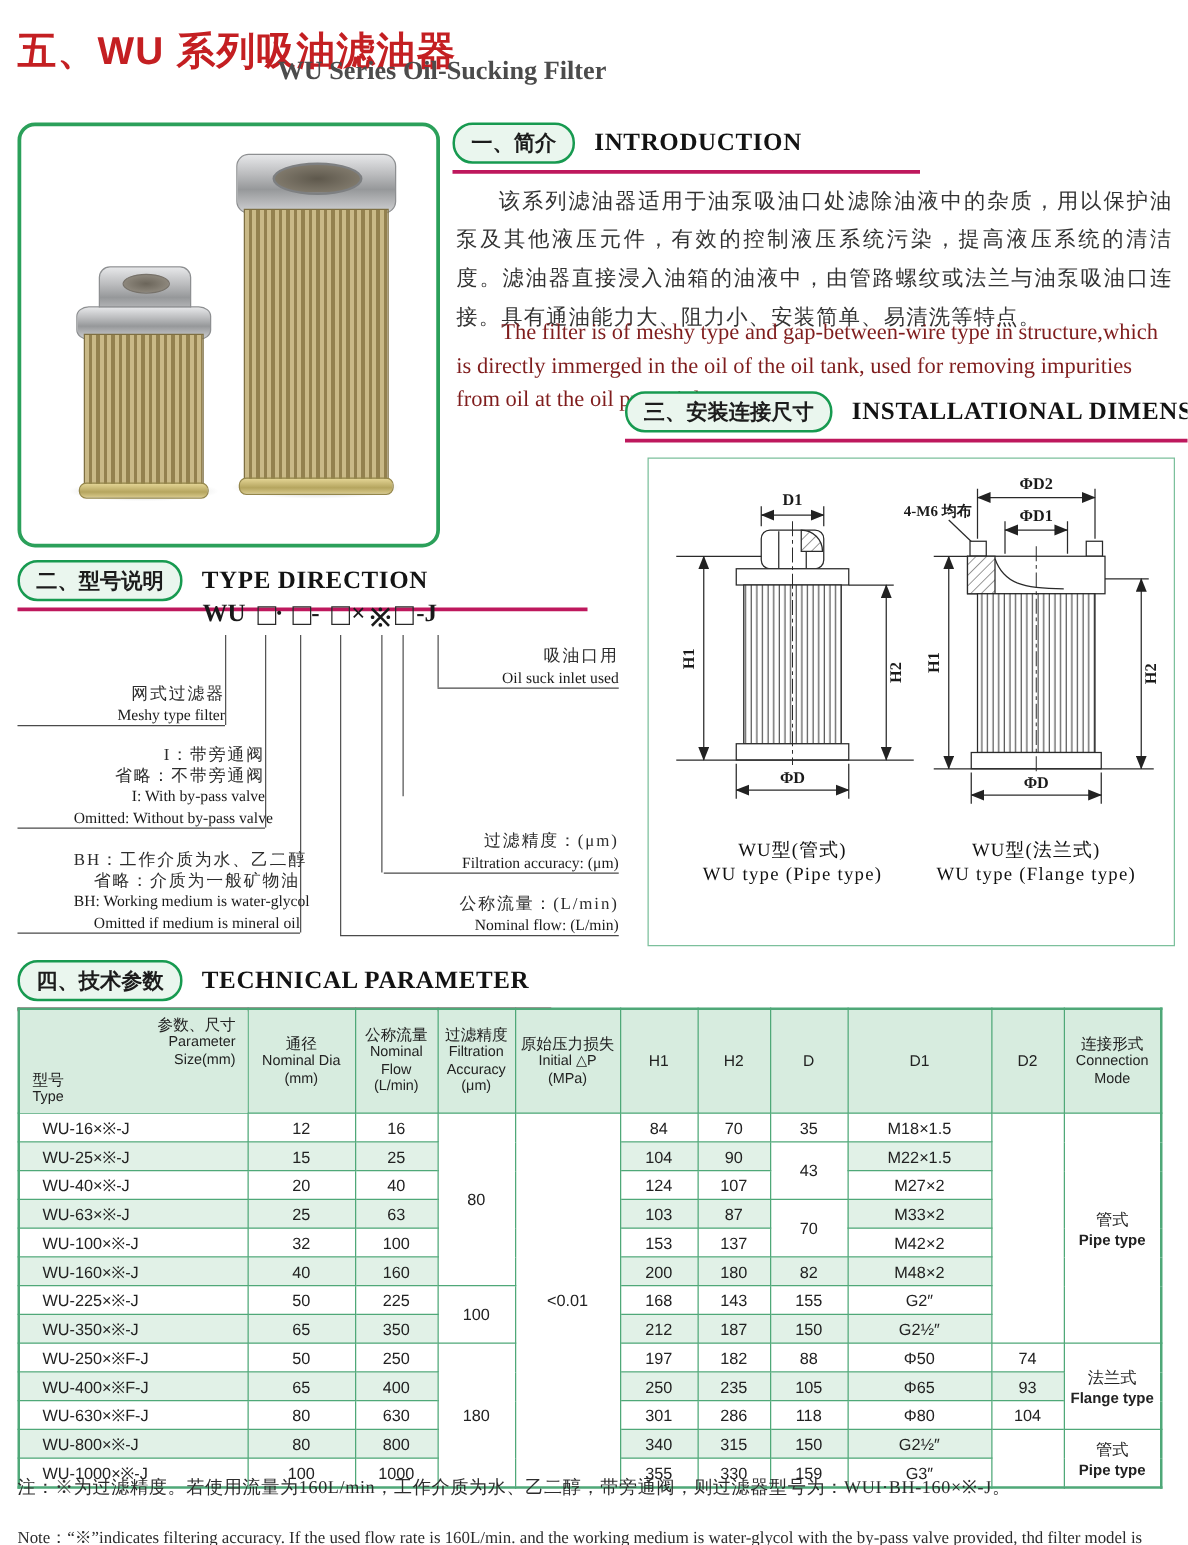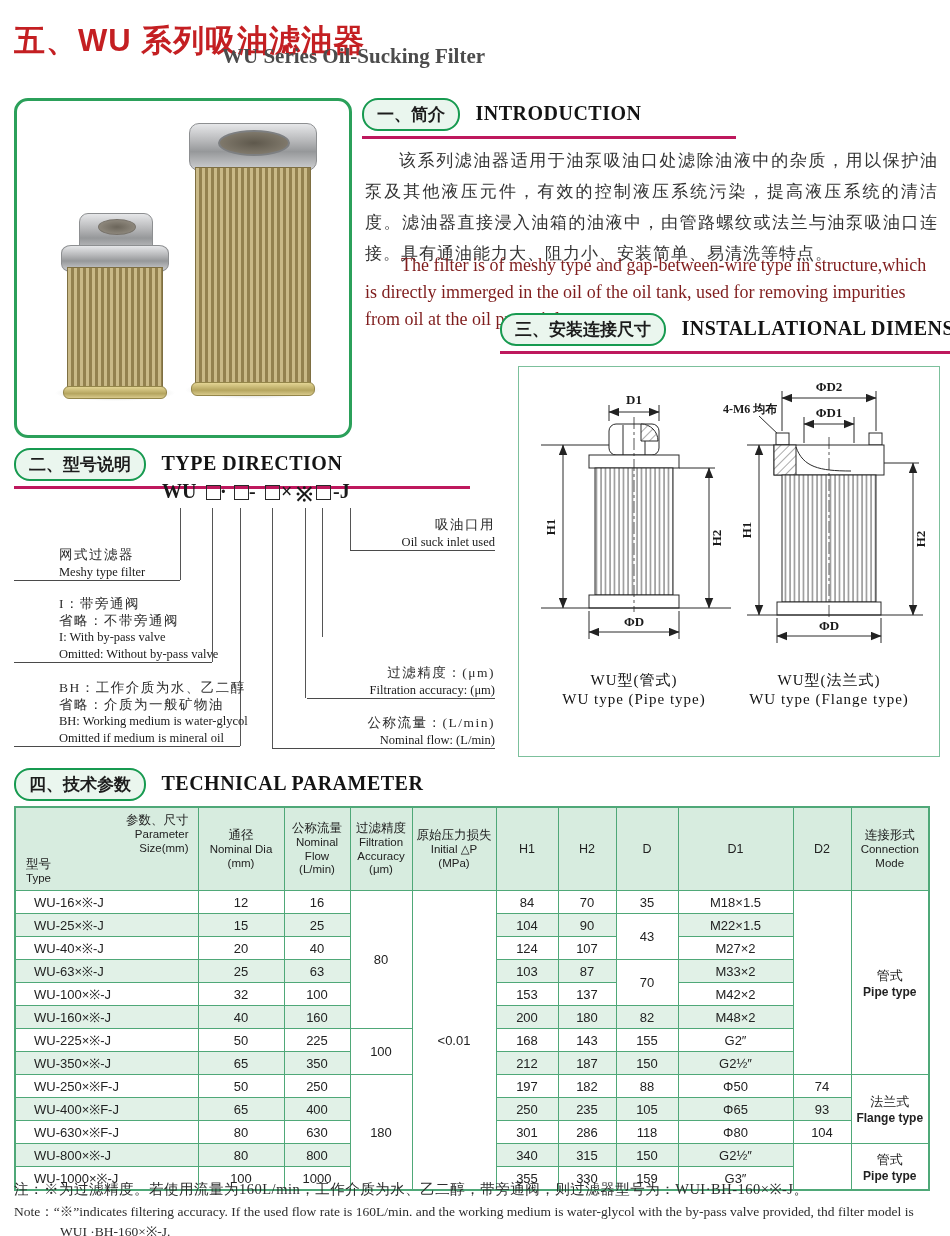--- a/index.html
+++ b/index.html
@@ -48,21 +48,21 @@
   #intro-zh{left:365px;top:146px;width:573px;font-family:"Liberation Serif",serif;font-size:17px;
             line-height:1.82;letter-spacing:1px;color:#333;text-align:justify;text-indent:2em;}
   #intro-en{left:365px;top:252px;width:575px;font-family:"Liberation Serif",serif;font-size:18px;
             line-height:1.5;color:#7f1d1d;text-indent:2em;}
 
   
   #type-diagram{left:0;top:478px;width:500px;height:292px;}
   .ctok{position:absolute;top:0;font-family:"Liberation Serif",serif;font-weight:bold;font-size:20px;color:#1a1a1a;}
   .cbox{top:5px!important;width:13px;height:13px;border:1.6px solid #2a2a2a;font-size:0;color:transparent;}
   .vl{position:absolute;width:1px;background:#555;top:30px;}
-  .lbl{position:absolute;border-bottom:1px solid #4a4a4a;display:flex;flex-direction:column;justify-content:flex-end;}
+  .lbl{position:absolute;border-bottom:1px solid #4a4a4a;display:flex;flex-direction:column;justify-content:flex-end;text-align:right;}
   .lbl div{line-height:16.5px;white-space:nowrap;padding-left:45px;}
   .lbl .zh{font-size:13.5px;letter-spacing:1.5px;color:#2d2d2d;font-family:"Liberation Serif",serif;}
   .lbl .en{font-size:12.5px;color:#1a1a1a;font-family:"Liberation Serif",serif;letter-spacing:0;}
   .lbl-r{text-align:right;}
 
   
   #install-panel{left:518px;top:366px;width:420px;height:389px;border:1px solid #7cc09c;background:#fff;}
   .svgt{fill:#1a1a1a;stroke:none;font-family:"Liberation Serif",serif;font-size:13px;font-weight:bold;}
   .svgcap{fill:#111;stroke:none;font-family:"Liberation Serif",serif;font-size:15px;font-weight:normal;letter-spacing:1px;}
 
@@ -77,21 +77,21 @@
   #tech td.al{text-align:left;padding-left:18px;}
   .cell-en{font-size:12px;font-weight:bold;}
   th.diag{position:relative;height:78px;
      background-image:linear-gradient(to bottom right,transparent 49.7%,#4fa878 49.7%,#4fa878 50.45%,transparent 50.45%),
                       linear-gradient(#d7ecdf,#d7ecdf);}
   .corner-param{position:absolute;top:5px;right:9px;text-align:right;}
   .corner-type{position:absolute;bottom:4px;left:10px;text-align:left;}
 
   
   #notes{left:14px;top:1178px;width:928px;font-family:"Liberation Serif",serif;color:#2c2c2c;}
-  #note-zh{font-size:14.5px;letter-spacing:.5px;margin-bottom:3px;}
+  #note-zh{font-size:14.5px;letter-spacing:.5px;margin-bottom:21px;}
   .note-en-line{font-size:13.5px;line-height:1.45;}
   #note-en2{padding-left:46px;}
 </style>
 </head>
 <body>
 
 <div class="abs" id="page-title">五、WU 系列吸油滤油器</div>
 <div class="abs" id="page-subtitle">WU Series Oil-Sucking Filter</div>
 
 <div class="abs" id="photo">

